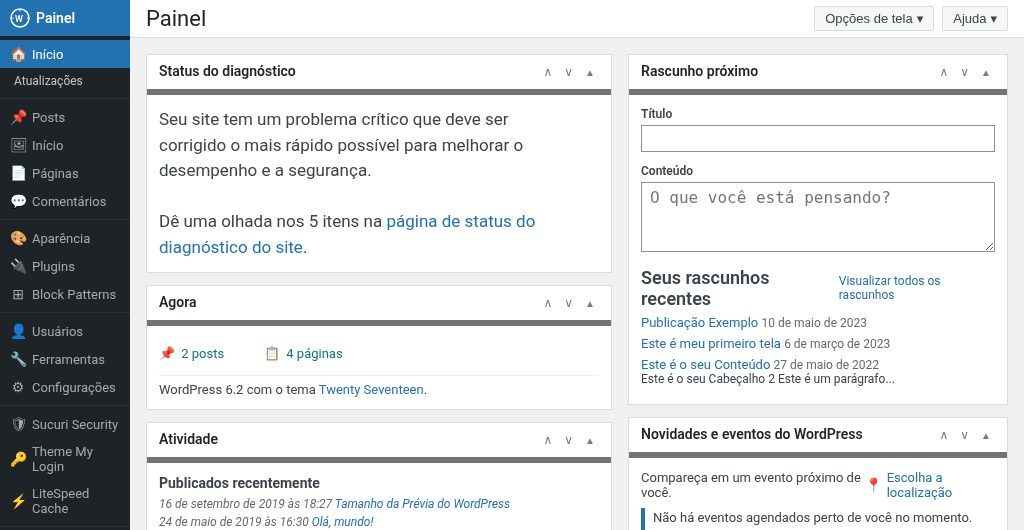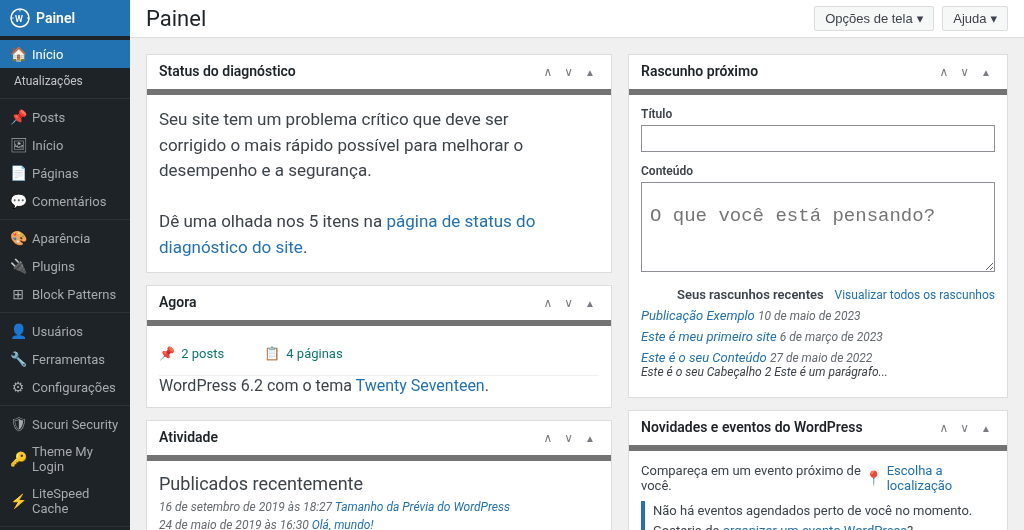--- a/index.html
+++ b/index.html
@@ -40,41 +40,41 @@
     .status-icon { display: flex; flex-direction: column; align-items: center; gap: 6px; }
     .status-circle { width: 40px; height: 40px; border-radius: 50%; border: 3px solid #dba617; background: transparent; display: flex; align-items: center; justify-content: center; }
     .status-label { font-size: 11px; color: #3c434a; text-align: center; }
     .status-text { font-size: 17px; color: #3c434a; line-height: 1.5; }
     .status-link { color: #2271b1; text-decoration: none; }
 
     
     .agora-stats { display: flex; gap: 40px; padding: 8px 0; }
     .agora-stat { display: flex; align-items: center; gap: 6px; }
     .agora-stat a { color: #0f766e; text-decoration: none; }
-    .agora-text { font-size: 16px; color: #3c434a; border-top: 1px solid #f0f0f1; margin-top: 6px; }
+    .agora-text { font-size: 13px; color: #3c434a; padding-top: 6px; border-top: 1px solid #f0f0f1; margin-top: 6px; }
     .agora-text a { color: #2271b1; text-decoration: none; }
 
     
     .atividade-section { margin-bottom: 10px; }
-    .atividade-heading { font-weight: 400; font-size: 18px; margin-bottom: 6px; }
+    .atividade-heading { font-weight: 700; font-size: 14px; margin-bottom: 6px; }
     .atividade-item { font-size: 12px; color: #3c434a; margin-bottom: 4px; font-style: italic; }
     .atividade-item a { color: #2271b1; text-decoration: none; }
     .atividade-item .date { color: #646970; }
 
     
     .field-label { font-size: 12px; font-weight: 600; margin-bottom: 4px; color: #3c434a; }
     .field-input { width: 100%; border: 1px solid #8c8f94; padding: 5px 8px; font-size: 13px; outline: none; }
-    .field-textarea { width: 100%; border: 1px solid #8c8f94; padding: 22px 8px; font-size: 19px; outline: none; min-height: 70px; resize: vertical; font-family: Liberation Mono, monospace; }
+    .field-textarea { width: 100%; border: 1px solid #8c8f94; padding: 5px 8px; font-size: 16px; outline: none; min-height: 70px; resize: vertical; }
     .field-group { margin-bottom: 12px; }
     .btn-primary { background: #2271b1; color: #fff; border: none; padding: 6px 12px; cursor: pointer; font-size: 13px; border-radius: 2px; }
 
     .rascunhos-header { display: flex; justify-content: space-between; align-items: center; margin-top: 12px; margin-bottom: 6px; }
-    .rascunhos-title { font-weight: 600; font-size: 13px; margin-left: 36px; }
+    .rascunhos-title { font-weight: 600; font-size: 18px; }
     .rascunhos-link { color: #2271b1; text-decoration: none; font-size: 12px; }
-    .rascunhos-item { margin-bottom: 6px; font-style: italic; }
+    .rascunhos-item { margin-bottom: 6px; }
     .rascunhos-item a { color: #2271b1; text-decoration: none; }
     .rascunhos-item .date { color: #646970; font-size: 12px; }
     .rascunhos-item .excerpt { color: #3c434a; font-size: 12px; }
 
     
     .novidades-body { padding: 12px; font-size: 13px; }
     .novidades-location { display: flex; align-items: center; gap: 4px; margin-bottom: 8px; }
     .location-icon { color: #d63638; font-size: 14px; }
     .novidades-location a { color: #2271b1; text-decoration: none; }
     .novidades-no-events { color: #3c434a; line-height: 1.5; }
@@ -298,21 +298,21 @@
           <div class="rascunhos-header">
             <span class="rascunhos-title">Seus rascunhos recentes</span>
             <a href="#" class="rascunhos-link">Visualizar todos os rascunhos</a>
           </div>
 
           <div class="rascunhos-item">
             <a href="#">Publicação Exemplo</a>
             <span class="date"> 10 de maio de 2023</span>
           </div>
           <div class="rascunhos-item">
-            <a href="#">Este é meu primeiro site</a>
+            <a href="#">Este é meu primeiro tela</a>
             <span class="date"> 6 de março de 2023</span>
           </div>
           <div class="rascunhos-item">
             <a href="#">Este é o seu Conteúdo</a>
             <span class="date"> 27 de maio de 2022</span>
             <div class="excerpt">Este é o seu Cabeçalho 2 Este é um parágrafo...</div>
           </div>
         </div>
       </div>
 

